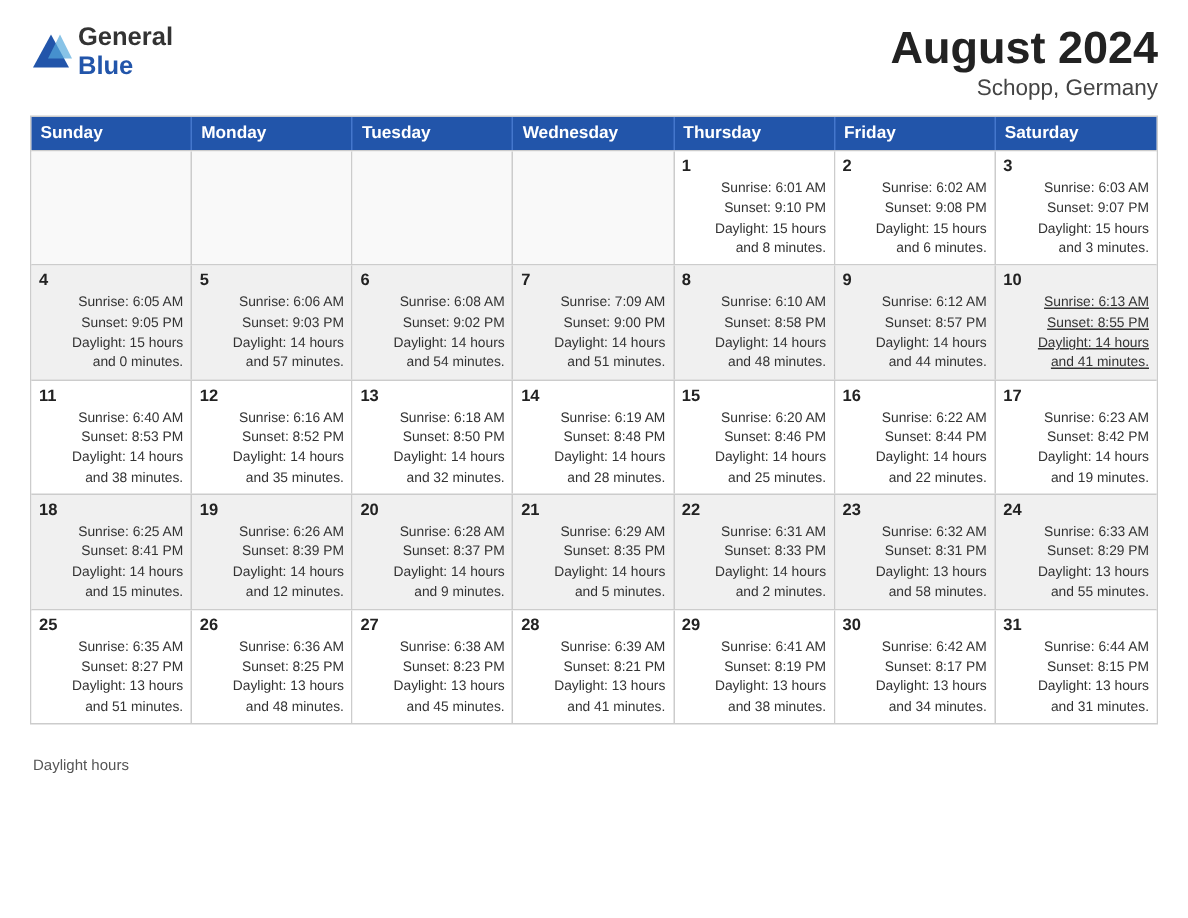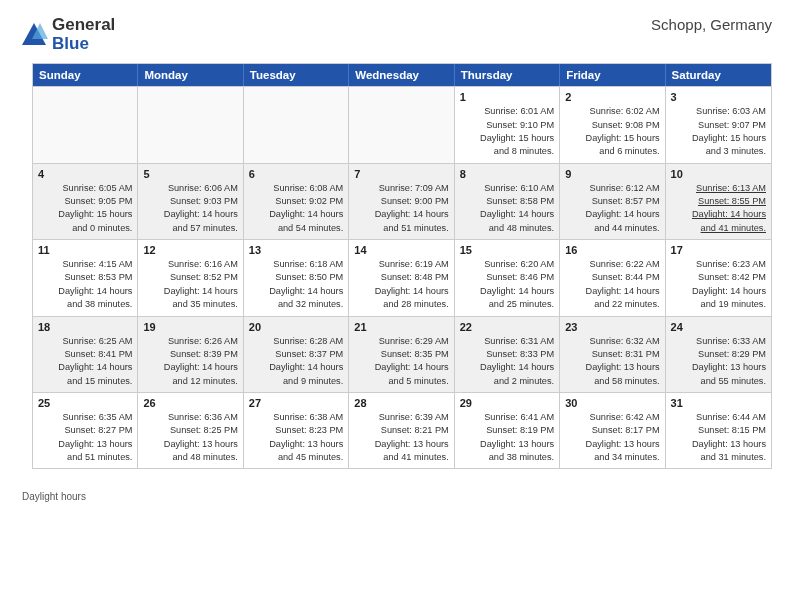--- a/index.html
+++ b/index.html
@@ -57,21 +57,20 @@
     }
     .location {
       font-size: 15px;
       color: #444;
     }
     .calendar {
       flex: 1;
       display: flex;
       flex-direction: column;
       border: 1px solid #ccc;
-      margin-left: 12px;
     }
     .cal-header {
       display: grid;
       grid-template-columns: repeat(7, 1fr);
       background: #2255aa;
     }
     .cal-header-cell {
       color: #fff;
       font-weight: bold;
       font-size: 11.5px;
@@ -130,20 +129,21 @@
       <svg class="logo-icon" viewBox="0 0 28 28">
         <polygon points="14,2 26,24 2,24" fill="#2255aa"></polygon>
         <polygon points="20,2 28,18 12,18" fill="#55aadd" opacity="0.7"></polygon>
       </svg>
       <div class="logo-text">
         <span class="logo-general">General</span>
         <span class="logo-blue">Blue</span>
       </div>
     </div>
     <div class="title-block">
+      <div class="month-year">August 2024</div>
       <div class="location">Schopp, Germany</div>
     </div>
   </div>
 
   <div class="calendar">
     <div class="cal-header">
     <div class="cal-header-cell">Sunday</div>
         <div class="cal-header-cell">Monday</div>
         <div class="cal-header-cell">Tuesday</div>
         <div class="cal-header-cell">Wednesday</div>
@@ -226,21 +226,21 @@
             <span class="day-num">10</span>
             <div class="cell-text" style="white-space: pre-line; text-decoration: underline;">Sunrise: 6:13 AM
 Sunset: 8:55 PM
 Daylight: 14 hours
 and 41 minutes.</div>
           </div>
         </div>
         <div class="cal-row">
           <div class="cal-cell">
             <span class="day-num">11</span>
-            <div class="cell-text" style="white-space: pre-line;">Sunrise: 4:15 AM
+            <div class="cell-text" style="white-space: pre-line;">Sunrise: 6:40 AM
 Sunset: 8:53 PM
 Daylight: 14 hours
 and 38 minutes.</div>
           </div>
           <div class="cal-cell">
             <span class="day-num">12</span>
             <div class="cell-text" style="white-space: pre-line;">Sunrise: 6:16 AM
 Sunset: 8:52 PM
 Daylight: 14 hours
 and 35 minutes.</div>

